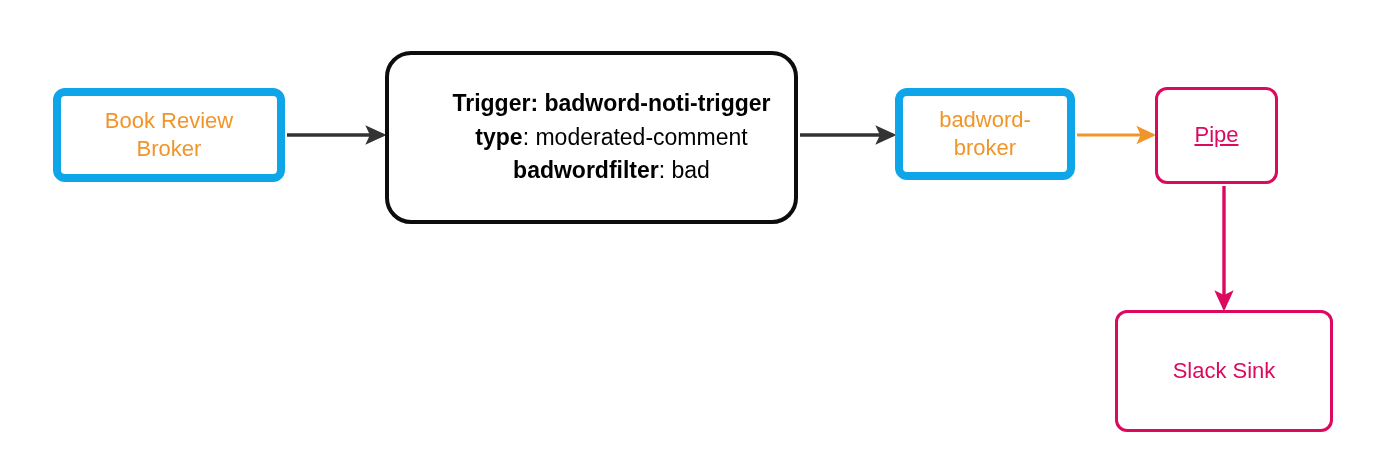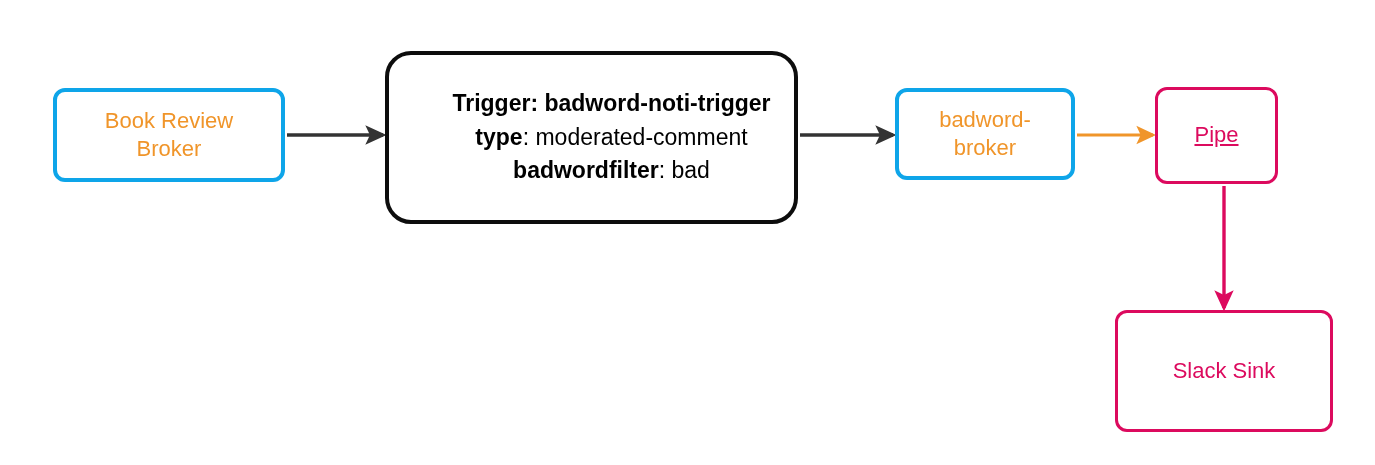--- a/index.html
+++ b/index.html
@@ -30,21 +30,21 @@
     position: absolute;
     box-sizing: border-box;
     display: flex;
     align-items: center;
     justify-content: center;
     text-align: center;
     background: #ffffff;
     line-height: 1.28;
   }
   .node-broker {
-    border: 4px solid #0ea5e9;
+    border: 8px solid #0ea5e9;
     border-radius: 12px;
     color: #F0952A;
     font-size: 22px;
   }
   .node-pipe {
     border: 3.5px solid #DC0A5E;
     border-radius: 12px;
     color: #DC0A5E;
     font-size: 22px;
   }

